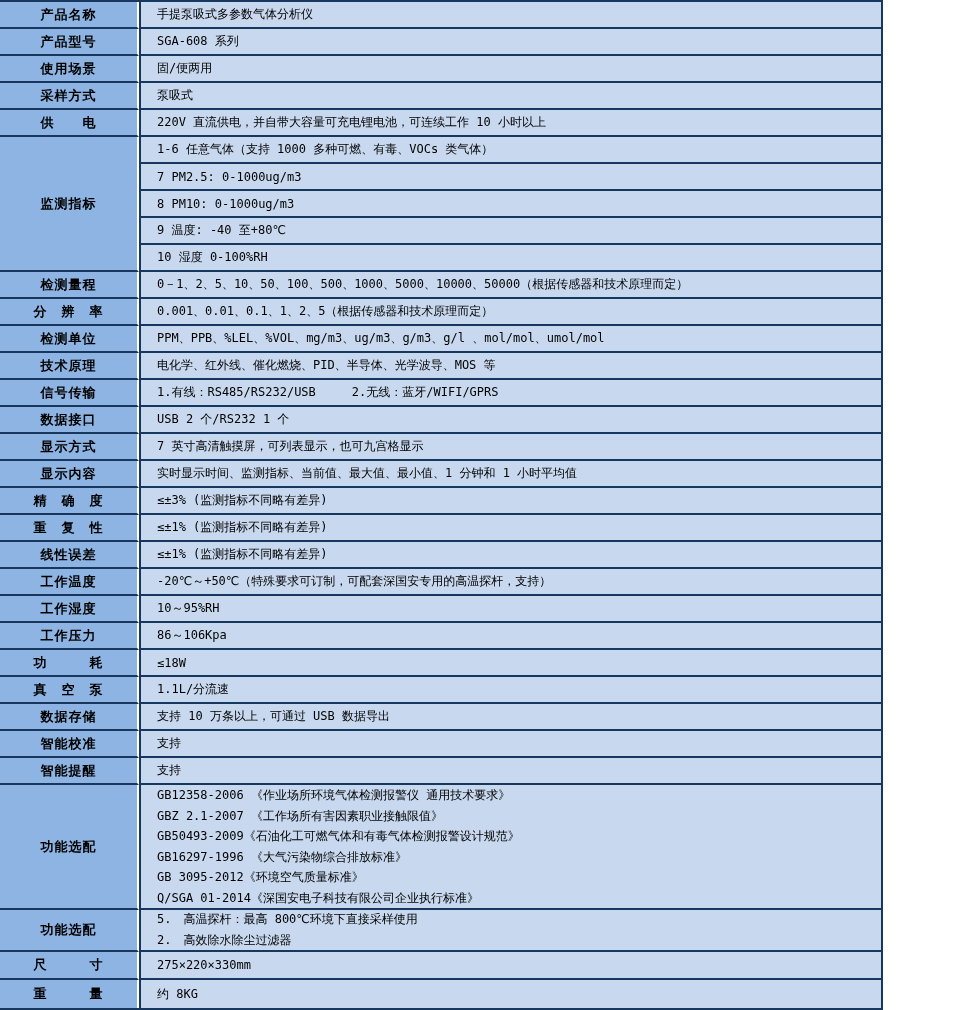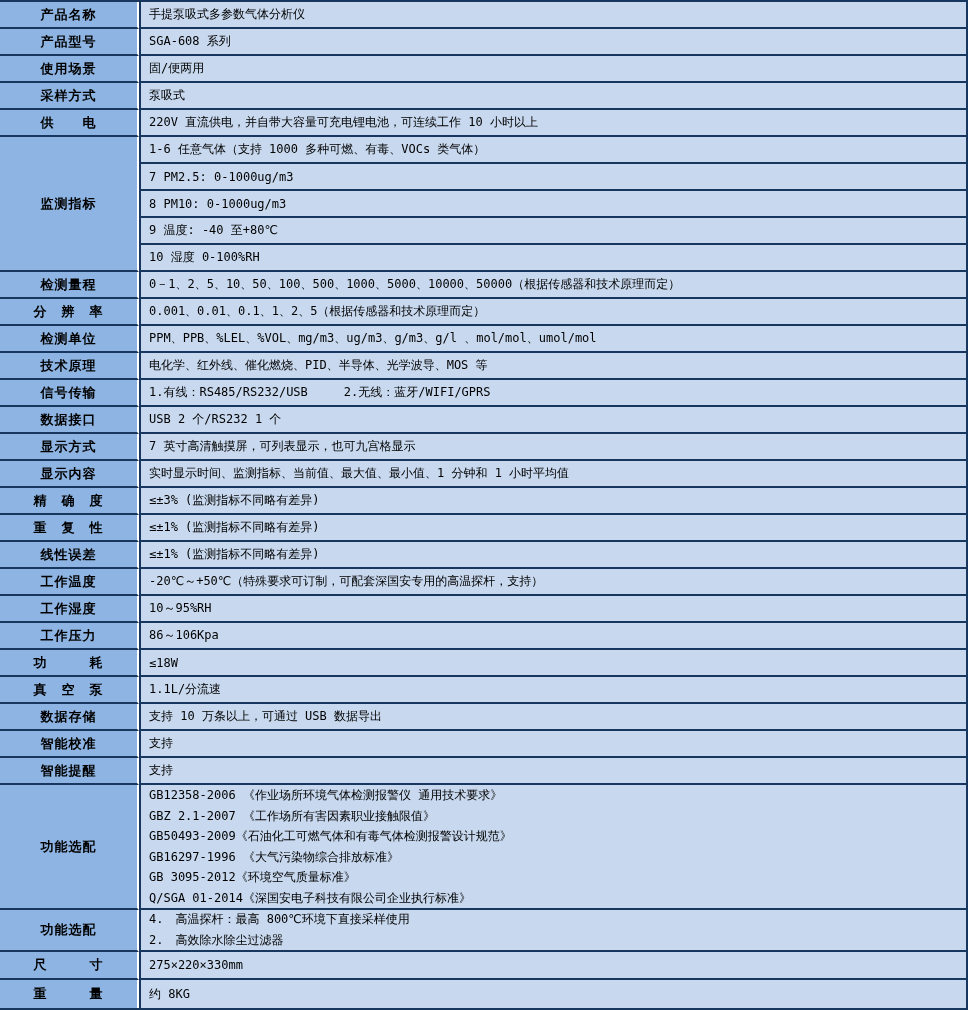--- a/index.html
+++ b/index.html
@@ -1,17 +1,17 @@
 <!DOCTYPE html>
 <html><head>
 <meta charset="utf-8">
 <style>
   html,body{margin:0;padding:0;background:#ffffff;}
   .spec-table{
-    width:968px;
+    width:883px;
     height:1010px;
     box-sizing:border-box;
     border-top:2px solid #17375E;
     border-right:2px solid #17375E;
     border-bottom:2px solid #17375E;
     display:grid;
     grid-template-columns:139px 1fr;
     grid-template-rows:repeat(29,27px) 125px 42px 28px 28px;
     font-family:"DejaVu Sans","Liberation Sans",sans-serif;
     color:#000;
@@ -29,21 +29,21 @@
     letter-spacing:1px;
     white-space:pre;
   }
   .val{
     background:#C8D9EF;
     border-left:2px solid #17375E;
     border-bottom:2px solid #17375E;
     box-sizing:border-box;
     display:flex;
     align-items:center;
-    padding-left:8px;
+    padding-left:16px;
     font-size:12px;
     font-family:"DejaVu Sans Mono","DejaVu Sans",monospace;
     white-space:pre;
     overflow:hidden;
   }
   .val.multiline{
     flex-direction:column;
     align-items:flex-start;
     justify-content:space-between;
   }
@@ -141,21 +141,21 @@
     <div class="line">GB12358-2006 《作业场所环境气体检测报警仪 通用技术要求》</div>
     <div class="line">GBZ 2.1-2007 《工作场所有害因素职业接触限值》</div>
     <div class="line">GB50493-2009《石油化工可燃气体和有毒气体检测报警设计规范》</div>
     <div class="line">GB16297-1996 《大气污染物综合排放标准》</div>
     <div class="line">GB 3095-2012《环境空气质量标准》</div>
     <div class="line">Q/SGA 01-2014《深国安电子科技有限公司企业执行标准》</div>
   </div>
 
   <div class="lbl">功能选配</div>
   <div class="val multiline opt">
-    <div class="line">4.　高温探杆：最高 800℃环境下直接采样使用</div>
+    <div class="line">5.　高温探杆：最高 800℃环境下直接采样使用</div>
     <div class="line">2.　高效除水除尘过滤器</div>
   </div>
 
   <div class="lbl">尺　　　寸</div>
   <div class="val">275×220×330mm</div>
 
   <div class="lbl last">重　　　量</div>
   <div class="val last">约 8KG</div>
 
 </div>

